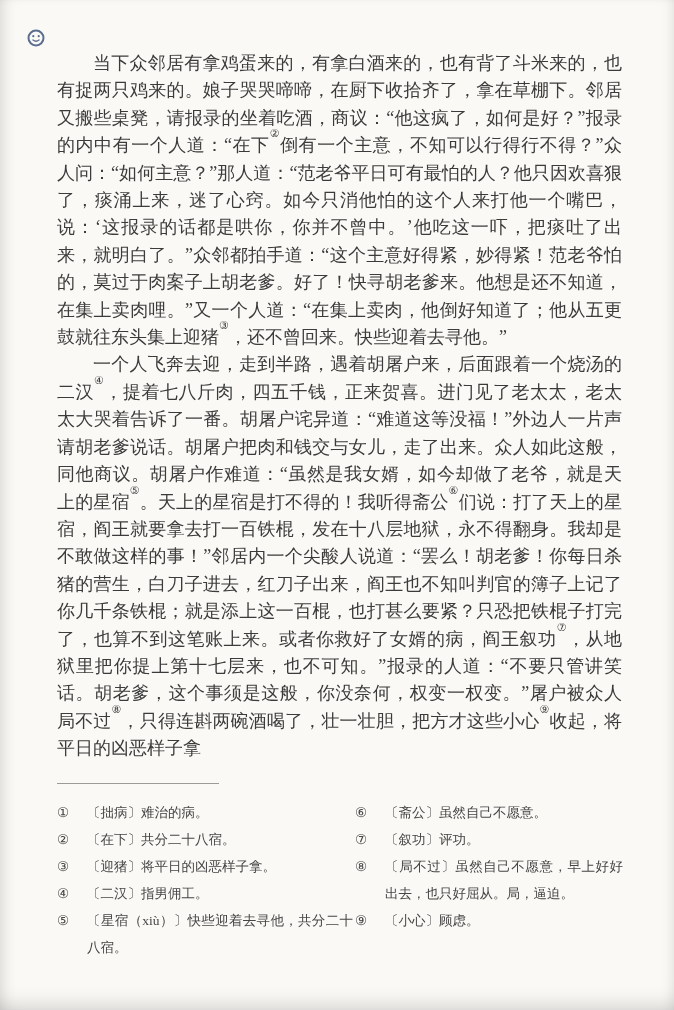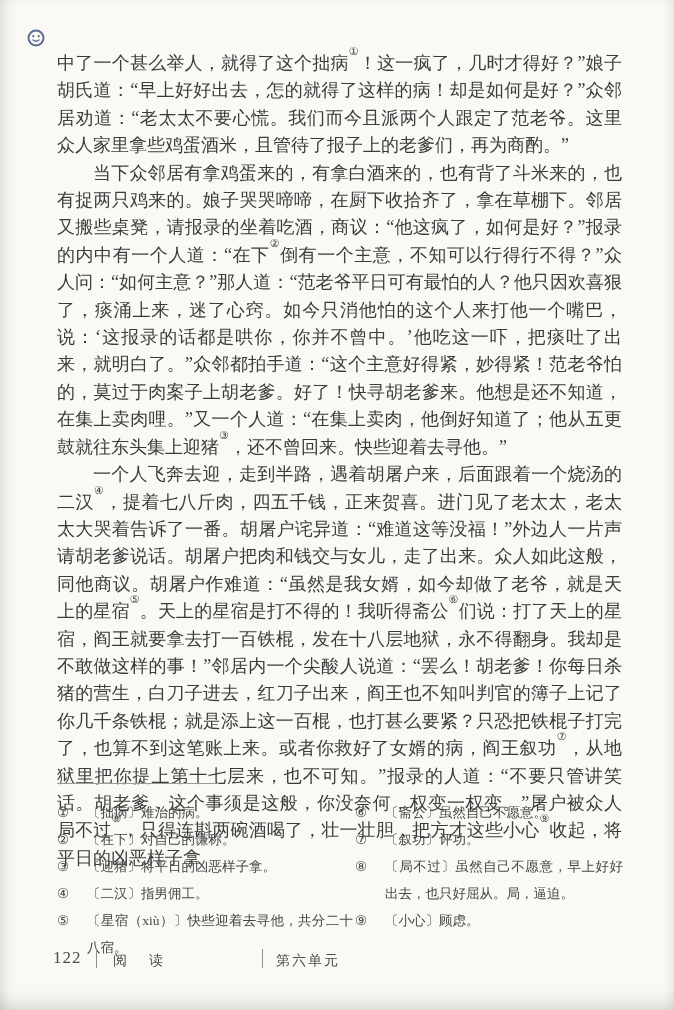--- a/index.html
+++ b/index.html
@@ -126,35 +126,34 @@
 <div class="page">
 
   <svg class="reader-icon" viewBox="0 0 18 18">
     <circle cx="9" cy="9" r="7.5" fill="none" stroke="#5b6d8f" stroke-width="2"></circle>
     <circle cx="6.3" cy="7.2" r="1.1" fill="#5b6d8f"></circle>
     <circle cx="11.7" cy="7.2" r="1.1" fill="#5b6d8f"></circle>
     <path d="M 6 11 Q 9 13.4 12 11" fill="none" stroke="#5b6d8f" stroke-width="1.4" stroke-linecap="round"></path>
   </svg>
 
   <div class="body-text">
-    <p class="sup-markers">中了一个甚么举人，就得了这个拙病<sup class="fn">①</sup>！这一疯了，几时才得好？”娘子胡氏道：“早上好好出去，怎的就得了这样的病！却是如何是好？”众邻居劝道：“老太太不要心慌。我们而今且派两个人跟定了范老爷。这里众人家里拿些鸡蛋酒米，且管待了报子上的老爹们，再为商酌。”</p>
     <p class="sup-markers indent">当下众邻居有拿鸡蛋来的，有拿白酒来的，也有背了斗米来的，也有捉两只鸡来的。娘子哭哭啼啼，在厨下收拾齐了，拿在草棚下。邻居又搬些桌凳，请报录的坐着吃酒，商议：“他这疯了，如何是好？”报录的内中有一个人道：“在下<sup class="fn">②</sup>倒有一个主意，不知可以行得行不得？”众人问：“如何主意？”那人道：“范老爷平日可有最怕的人？他只因欢喜狠了，痰涌上来，迷了心窍。如今只消他怕的这个人来打他一个嘴巴，说：‘这报录的话都是哄你，你并不曾中。’他吃这一吓，把痰吐了出来，就明白了。”众邻都拍手道：“这个主意好得紧，妙得紧！范老爷怕的，莫过于肉案子上胡老爹。好了！快寻胡老爹来。他想是还不知道，在集上卖肉哩。”又一个人道：“在集上卖肉，他倒好知道了；他从五更鼓就往东头集上迎猪<sup class="fn">③</sup>，还不曾回来。快些迎着去寻他。”</p>
     <p class="sup-markers indent">一个人飞奔去迎，走到半路，遇着胡屠户来，后面跟着一个烧汤的二汉<sup class="fn">④</sup>，提着七八斤肉，四五千钱，正来贺喜。进门见了老太太，老太太大哭着告诉了一番。胡屠户诧异道：“难道这等没福！”外边人一片声请胡老爹说话。胡屠户把肉和钱交与女儿，走了出来。众人如此这般，同他商议。胡屠户作难道：“虽然是我女婿，如今却做了老爷，就是天上的星宿<sup class="fn">⑤</sup>。天上的星宿是打不得的！我听得斋公<sup class="fn">⑥</sup>们说：打了天上的星宿，阎王就要拿去打一百铁棍，发在十八层地狱，永不得翻身。我却是不敢做这样的事！”邻居内一个尖酸人说道：“罢么！胡老爹！你每日杀猪的营生，白刀子进去，红刀子出来，阎王也不知叫判官的簿子上记了你几千条铁棍；就是添上这一百棍，也打甚么要紧？只恐把铁棍子打完了，也算不到这笔账上来。或者你救好了女婿的病，阎王叙功<sup class="fn">⑦</sup>，从地狱里把你提上第十七层来，也不可知。”报录的人道：“不要只管讲笑话。胡老爹，这个事须是这般，你没奈何，权变一权变。”屠户被众人局不过<sup class="fn">⑧</sup>，只得连斟两碗酒喝了，壮一壮胆，把方才这些小心<sup class="fn">⑨</sup>收起，将平日的凶恶样子拿</p>
   </div>
 
   <div class="fn-divider"></div>
 
   <div class="footnotes-col footnotes-left">
     <div class="fn-item">
       <span class="fn-marker">①</span>
       <span class="fn-text">〔拙病〕难治的病。</span>
     </div>
     <div class="fn-item">
       <span class="fn-marker">②</span>
-      <span class="fn-text">〔在下〕对自己的谦称。</span>
+      <span class="fn-text">〔在下〕共分二十八宿。</span>
     </div>
     <div class="fn-item">
       <span class="fn-marker">③</span>
       <span class="fn-text">〔迎猪〕将平日的凶恶样子拿。</span>
     </div>
     <div class="fn-item">
       <span class="fn-marker">④</span>
       <span class="fn-text">〔二汉〕指男佣工。</span>
     </div>
     <div class="fn-item">
@@ -175,21 +174,14 @@
     <div class="fn-item">
       <span class="fn-marker">⑧</span>
       <span class="fn-text">〔局不过〕虽然自己不愿意，早上好好出去，也只好屈从。局，逼迫。</span>
     </div>
     <div class="fn-item">
       <span class="fn-marker">⑨</span>
       <span class="fn-text">〔小心〕顾虑。</span>
     </div>
   </div>
 
-  <div class="footer">
-    <span class="page-num">122</span>
-    <span class="bar bar1"></span>
-    <span class="label section">阅　读</span>
-    <span class="bar bar2"></span>
-    <span class="label unit">第六单元</span>
-  </div>
 
 </div>
 
 </body></html>

